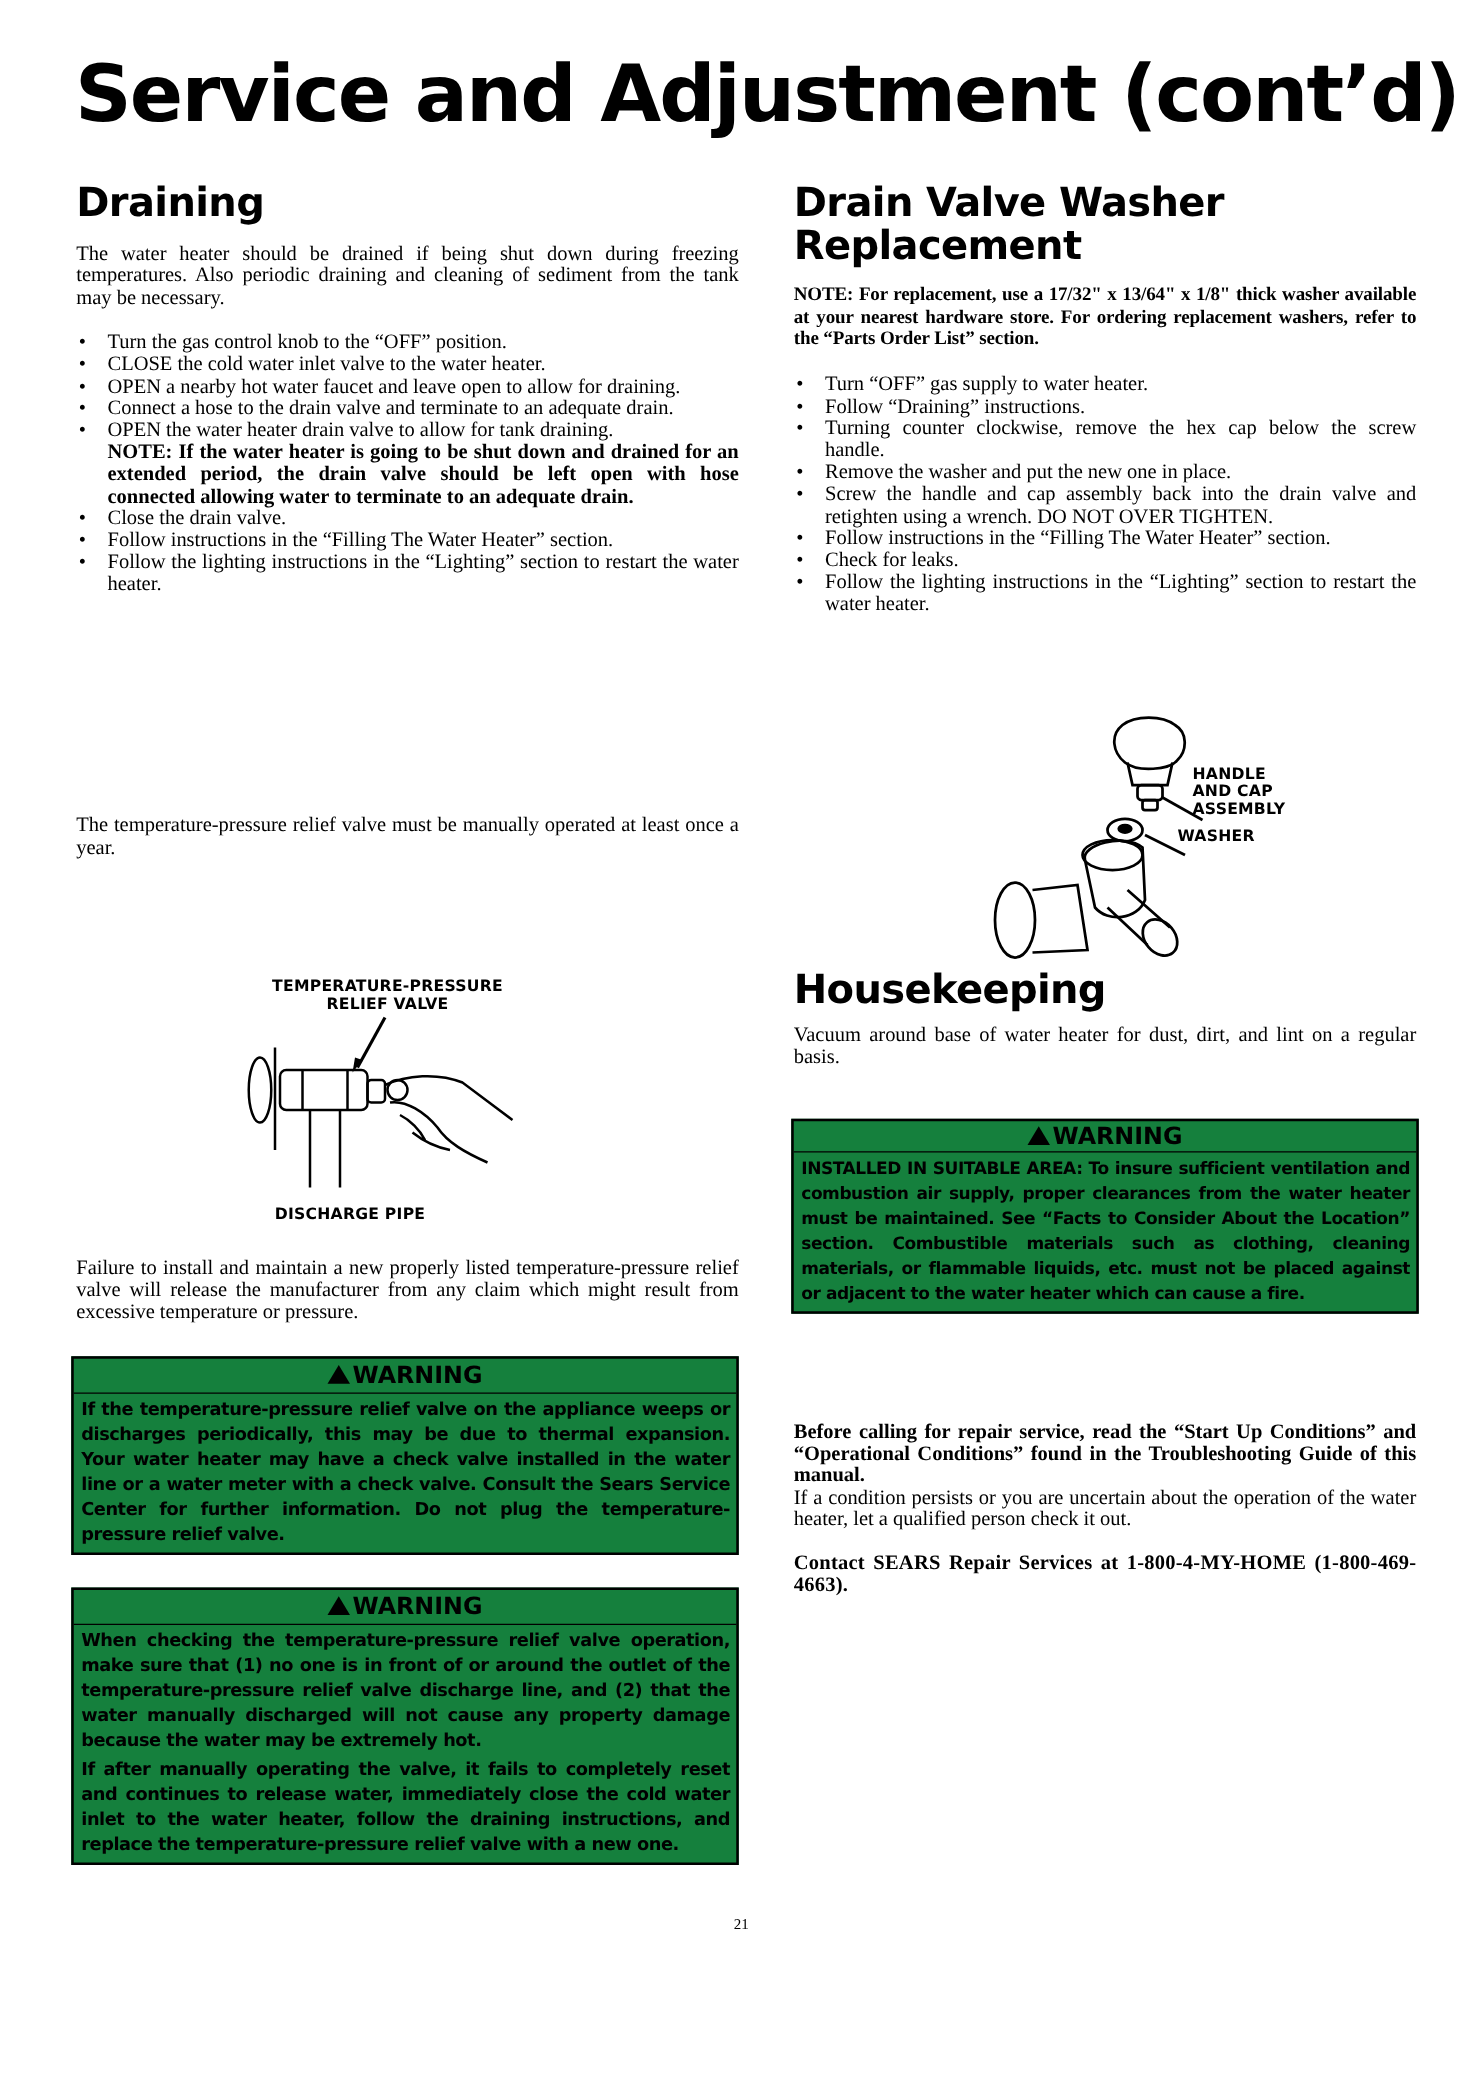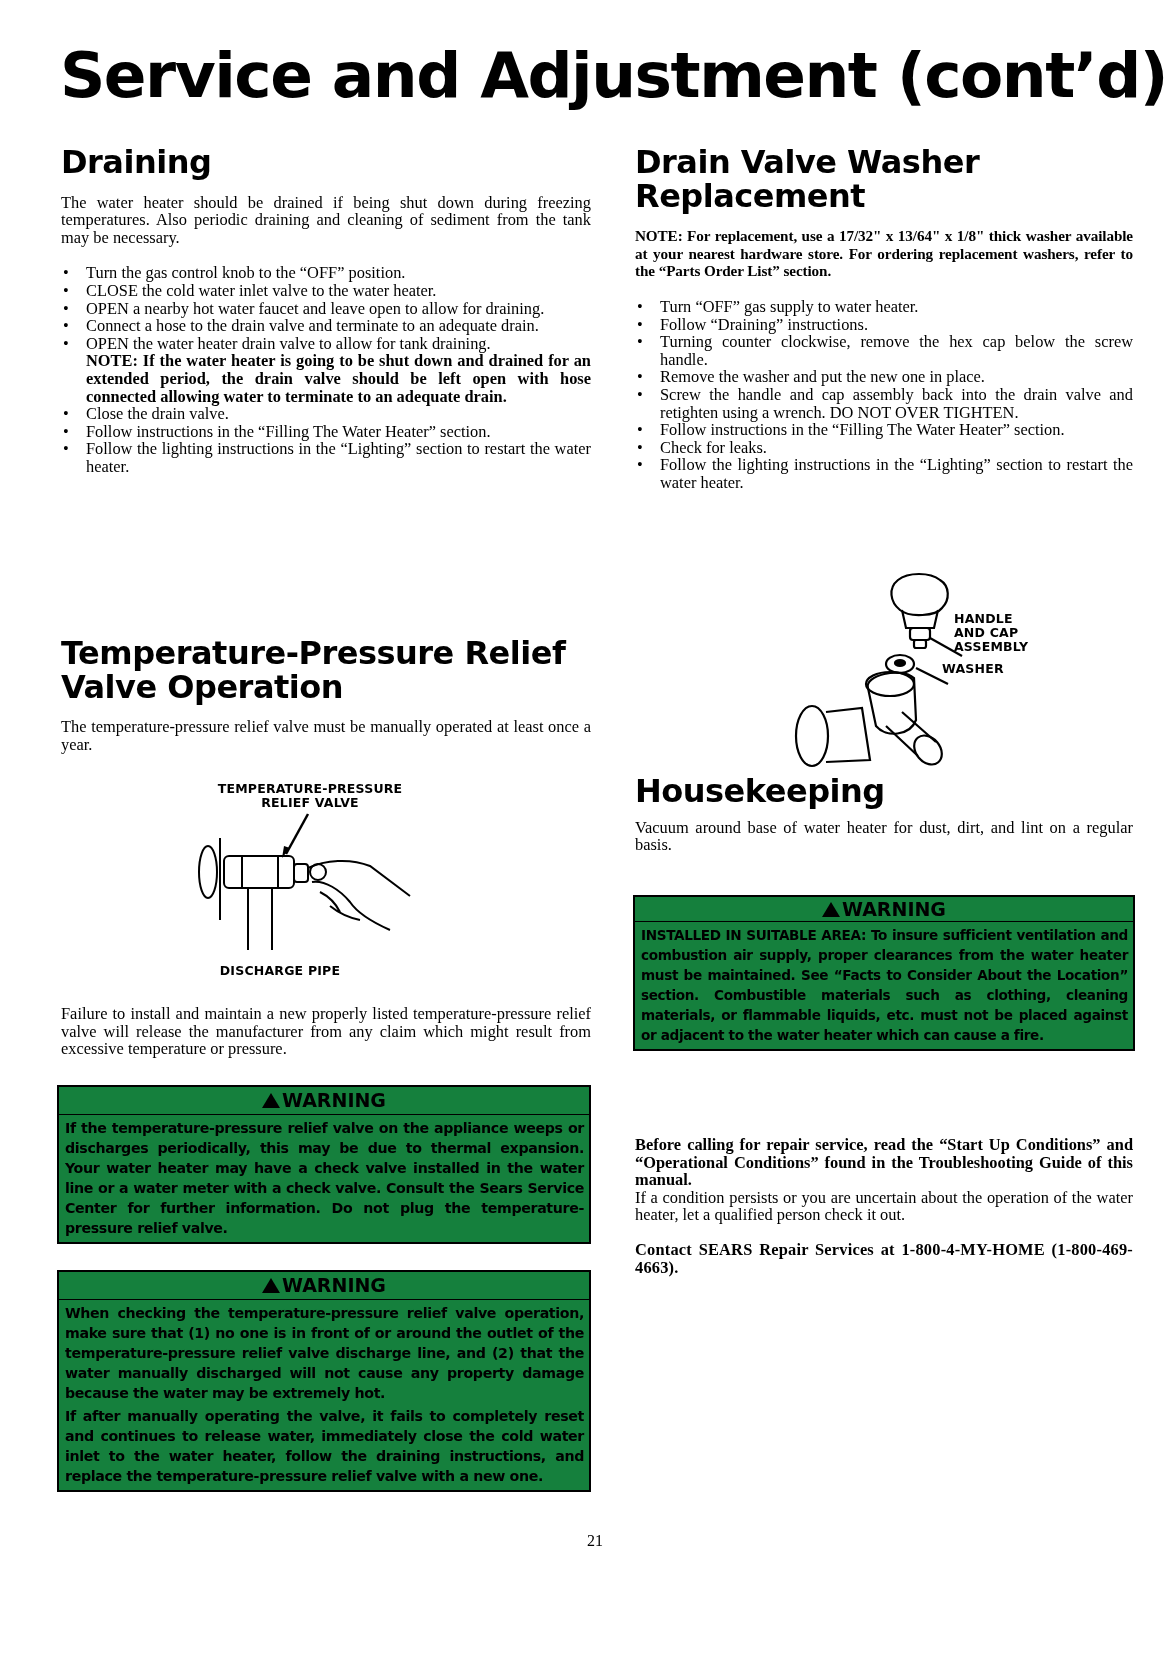--- a/index.html
+++ b/index.html
@@ -20,21 +20,21 @@
 
   .fig-label { font-family:"DejaVu Sans","Liberation Sans",sans-serif; font-weight:bold; font-size:12.5px; line-height:14px; text-align:center; letter-spacing:0.2px; }
 
   .warn { position:absolute; border:2px solid #000; background:#15803d; }
   .warn .whead { border-bottom:1.5px solid #000; text-align:center; font-family:"DejaVu Sans","Liberation Sans",sans-serif; font-weight:bold; font-size:19px; height:27px; line-height:27px; }
   .warn .whead .tri { display:inline-block; width:0; height:0; border-left:9px solid transparent; border-right:9px solid transparent; border-bottom:15px solid #000; vertical-align:-1px; margin-right:2px; }
   .warn .wbody { padding:3px 5px 4px 6px; font-family:"DejaVu Sans","Liberation Sans",sans-serif; font-weight:bold; font-size:14.2px; line-height:20px; text-align:justify; letter-spacing:-0.35px; }
   .warn .wbody p { margin:0; }
   .warn .wbody p + p { margin-top:3px; }
 
-  #page-number { font-family:"Liberation Serif","DejaVu Serif",serif; font-size:16px; }
+  #page-number { font-family:"Liberation Serif","DejaVu Serif",serif; font-size:12px; }
   .contact { font-family:"Liberation Serif","DejaVu Serif",serif; font-weight:bold; font-size:16.4px; line-height:17.6px; text-align:justify; margin:0; letter-spacing:0.2px; }
 </style>
 </head>
 <body>
 
 <h1 id="page-title" class="abs sans" style="margin:0;">Service and Adjustment (cont’d)</h1>
 
 <section class="abs" style="left:61px; top:146px; width:530px;">
   <h2 class="sec" style="font-size:32px;">Draining</h2>
   <p class="para" style="margin-top:14px;">The water heater should be drained if being shut down during freezing temperatures. Also periodic draining and cleaning of sediment from the tank may be necessary.</p>
@@ -44,24 +44,20 @@
     <li><span class="dot">•</span><span>OPEN a nearby hot water faucet and leave open to allow for draining.</span></li>
     <li><span class="dot">•</span><span>Connect a hose to the drain valve and terminate to an adequate drain.</span></li>
     <li><span class="dot">•</span><span>OPEN the water heater drain valve to allow for tank draining.</span><span class="li-note">NOTE: If the water heater is going to be shut down and drained for an extended period, the drain valve should be left open with hose connected allowing water to terminate to an adequate drain.</span></li>
     <li><span class="dot">•</span><span>Close the drain valve.</span></li>
     <li><span class="dot">•</span><span>Follow instructions in the “Filling The Water Heater” section.</span></li>
     <li><span class="dot">•</span><span>Follow the lighting instructions in the “Lighting” section to restart the water heater.</span></li>
   </ul>
 </section>
 
 <section class="abs" style="left:61px; top:637px; width:530px;">
-  <h2 class="sec" style="font-size:32px;">
-    <span>Temperature-Pressure Relief</span><br>
-    <span>Valve Operation</span>
-  </h2>
   <p class="para" style="margin-top:14px;">The temperature-pressure relief valve must be manually operated at least once a year.</p>
 </section>
 
 <div class="abs" style="left:190px; top:782px; width:240px; height:200px;">
   <div class="fig-label" style="position:absolute; left:0; top:0; width:240px;">
     <span>TEMPERATURE-PRESSURE</span><br>
     <span>RELIEF VALVE</span>
   </div>
   <svg width="240" height="150" viewBox="0 0 240 150" style="position:absolute; left:0; top:28px;">
     <g fill="none" stroke="#000" stroke-width="2">

